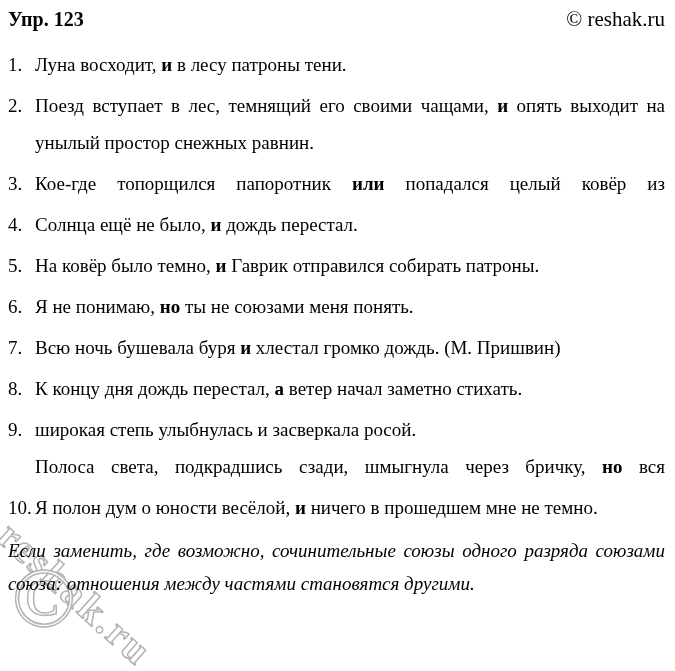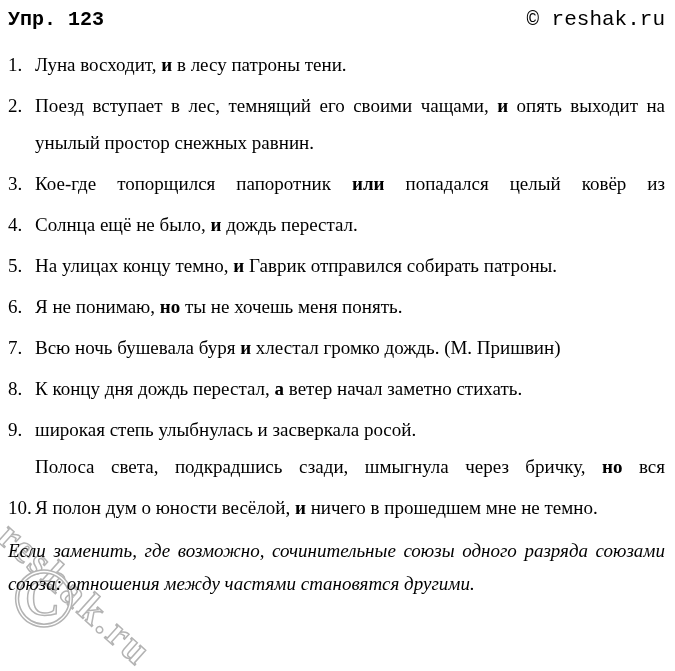--- a/index.html
+++ b/index.html
@@ -15,21 +15,20 @@
     position: relative;
     width: 675px; height: 671px;
     padding: 6px 10px 0 8px;
   }
   .content { position: relative; z-index: 1; }
   .header {
     display: flex;
     justify-content: space-between;
     align-items: flex-end;
     margin-bottom: 13px;
-    font-family: Liberation Mono, monospace;
   }
   .title { font-weight: bold; font-size: 20px; line-height: 27px; }
   .copyright { font-size: 21px; line-height: 27px; margin-left: 29px; }
   .list { }
   .item {
     position: relative;
     padding-left: 27px;
     font-size: 19px;
     line-height: 37px;
     margin-bottom: 4px;
@@ -101,25 +100,25 @@
         <div class="item">
           <span class="num">3.</span>
           <div class="line jfull"><span>Кое-где топорщился папоротник </span><b>или</b><span> попадался целый ковёр из</span></div>
         </div>
         <div class="item">
           <span class="num">4.</span>
           <div class="line"><span>Солнца ещё не было, </span><b>и</b><span> дождь перестал.</span></div>
         </div>
         <div class="item">
           <span class="num">5.</span>
-          <div class="line"><span>На улицах концу темно, </span><b>и</b><span> Гаврик отправился собирать патроны.</span></div>
+          <div class="line"><span>На ковёр было темно, </span><b>и</b><span> Гаврик отправился собирать патроны.</span></div>
         </div>
         <div class="item">
           <span class="num">6.</span>
-          <div class="line"><span>Я не понимаю, </span><b>но</b><span> ты не хочешь меня понять.</span></div>
+          <div class="line"><span>Я не понимаю, </span><b>но</b><span> ты не союзами меня понять.</span></div>
         </div>
         <div class="item">
           <span class="num">7.</span>
           <div class="line"><span>Всю ночь бушевала буря </span><b>и</b><span> хлестал громко дождь. (М. Пришвин)</span></div>
         </div>
         <div class="item">
           <span class="num">8.</span>
           <div class="line"><span>К концу дня дождь перестал, </span><b>а</b><span> ветер начал заметно стихать.</span></div>
         </div>
         <div class="item">

